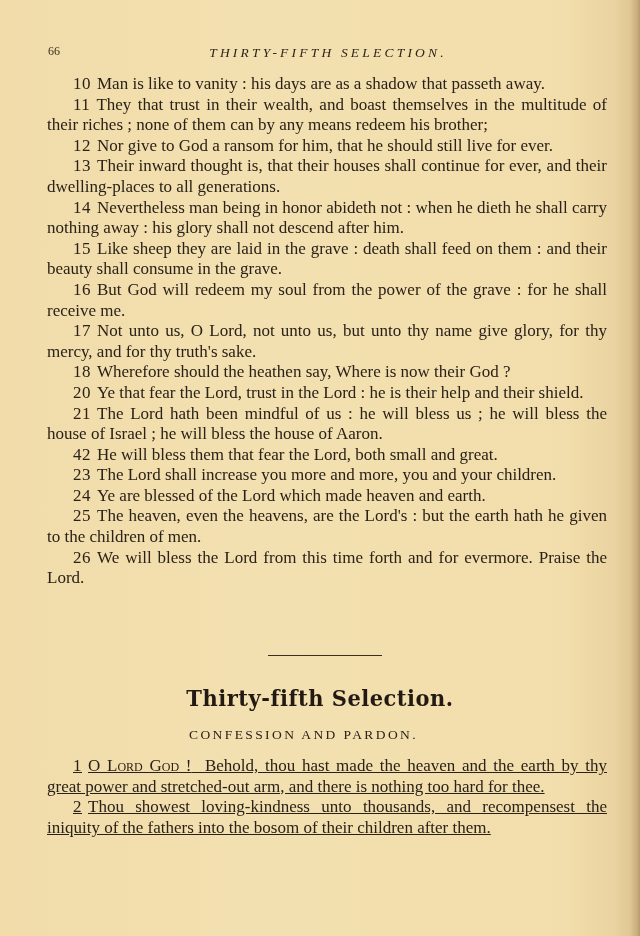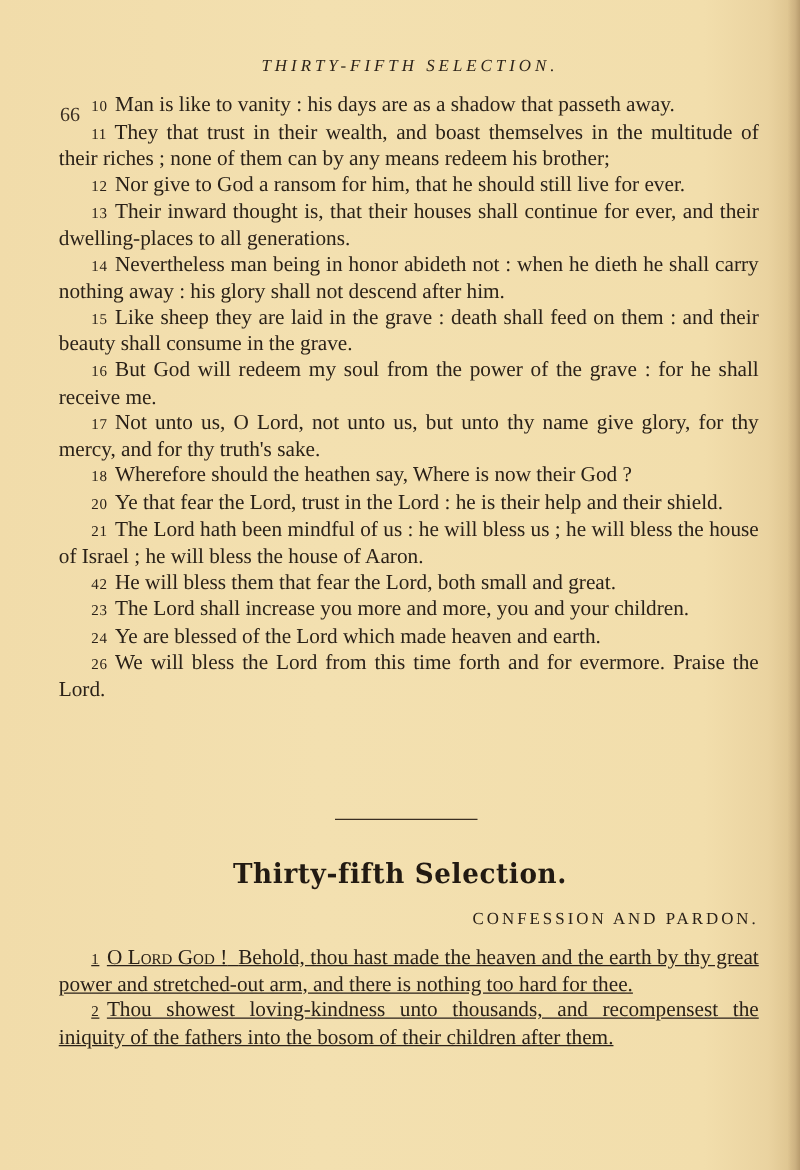--- a/index.html
+++ b/index.html
@@ -15,46 +15,46 @@
     background: linear-gradient(90deg, #f1dcaa 0%, #f3e0b0 40%, #f2deac 88%, #ead3a0 96%, #d9bf8a 100%);
   }
   .edge {
     position: absolute; right: 0; top: 0; width: 10px; height: 936px;
     background: linear-gradient(90deg, rgba(200,170,120,0) 0%, #cdb282 60%, #b89c6e 100%);
   }
   .running-head {
     position: absolute; top: 44px; left: 48px; width: 560px; height: 22px;
   }
   .page-num {
-    position: absolute; left: 0; top: 0; font-size: 16px; color: #3a2e22; margin-top: 40px;
+    position: absolute; left: 0; top: 0; font-size: 12px; color: #3a2e22;
   }
   .head-title {
     position: absolute; left: 0; width: 560px; top: 1px; text-align: center;
     font-style: italic; font-size: 13.5px; letter-spacing: 3.2px; color: #2e241a;
   }
   .verses {
     position: absolute; left: 47px; top: 74px; width: 560px;
   }
   .verse {
     font-size: 17px; line-height: 20.6px; text-align: justify;
     text-indent: 26px; margin: 0;
   }
-  .vnum { font-size: 12px; letter-spacing: 0.5px; margin-right: 6px; }
+  .vnum { font-size: 17px; letter-spacing: 0.5px; margin-right: 6px; }
   .rule {
     position: absolute; left: 268px; top: 655px; width: 114px; height: 0;
     border-top: 1.5px solid #3a2e22;
   }
   .section-title {
     position: absolute; left: 0; width: 640px; top: 686px; text-align: center;
     font-size: 21px; font-weight: bold; letter-spacing: 0.5px; color: #221a12;
     font-family: "DejaVu Serif", serif;
     transform: scaleY(1.05);
   }
   .section-subtitle {
-    position: absolute; left: 0; width: 607px; top: 727px; text-align: right;
+    position: absolute; left: 0; width: 607px; top: 727px; text-align: center;
     font-size: 13.5px; letter-spacing: 2.4px; color: #2a2118;
   }
   .verses2 {
     position: absolute; left: 47px; top: 756px; width: 560px; text-decoration: underline;
   }
   .sc { font-variant: small-caps; }
 </style>
 </head>
 <body>
 
@@ -74,20 +74,21 @@
     <p class="verse"><span class="vnum">14</span><span>Nevertheless man being in honor abideth not : when he dieth he shall carry nothing away : his glory shall not descend after him.</span></p>
     <p class="verse"><span class="vnum">15</span><span>Like sheep they are laid in the grave : death shall feed on them : and their beauty shall consume in the grave.</span></p>
     <p class="verse"><span class="vnum">16</span><span>But God will redeem my soul from the power of the grave : for he shall receive me.</span></p>
     <p class="verse"><span class="vnum">17</span><span>Not unto us, O Lord, not unto us, but unto thy name give glory, for thy mercy, and for thy truth's sake.</span></p>
     <p class="verse"><span class="vnum">18</span><span>Wherefore should the heathen say, Where is now their God ?</span></p>
     <p class="verse"><span class="vnum">20</span><span>Ye that fear the Lord, trust in the Lord : he is their help and their shield.</span></p>
     <p class="verse"><span class="vnum">21</span><span>The Lord hath been mindful of us : he will bless us ; he will bless the house of Israel ; he will bless the house of Aaron.</span></p>
     <p class="verse"><span class="vnum">42</span><span>He will bless them that fear the Lord, both small and great.</span></p>
     <p class="verse"><span class="vnum">23</span><span>The Lord shall increase you more and more, you and your children.</span></p>
     <p class="verse"><span class="vnum">24</span><span>Ye are blessed of the Lord which made heaven and earth.</span></p>
+    <p class="verse"><span class="vnum">25</span><span>The heaven, even the heavens, are the Lord's : but the earth hath he given to the children of men.</span></p>
     <p class="verse"><span class="vnum">26</span><span>We will bless the Lord from this time forth and for evermore. Praise the Lord.</span></p>
   </div>
 
   <div class="rule"></div>
 
   <div class="section-title">Thirty-fifth Selection.</div>
   <div class="section-subtitle">CONFESSION AND PARDON.</div>
 
   <div class="verses2">
     <p class="verse"><span class="vnum">1</span><span class="sc">O Lord God !</span>&nbsp;&nbsp;<span>Behold, thou hast made the heaven and the earth by thy great power and stretched-out arm, and there is nothing too hard for thee.</span></p>

